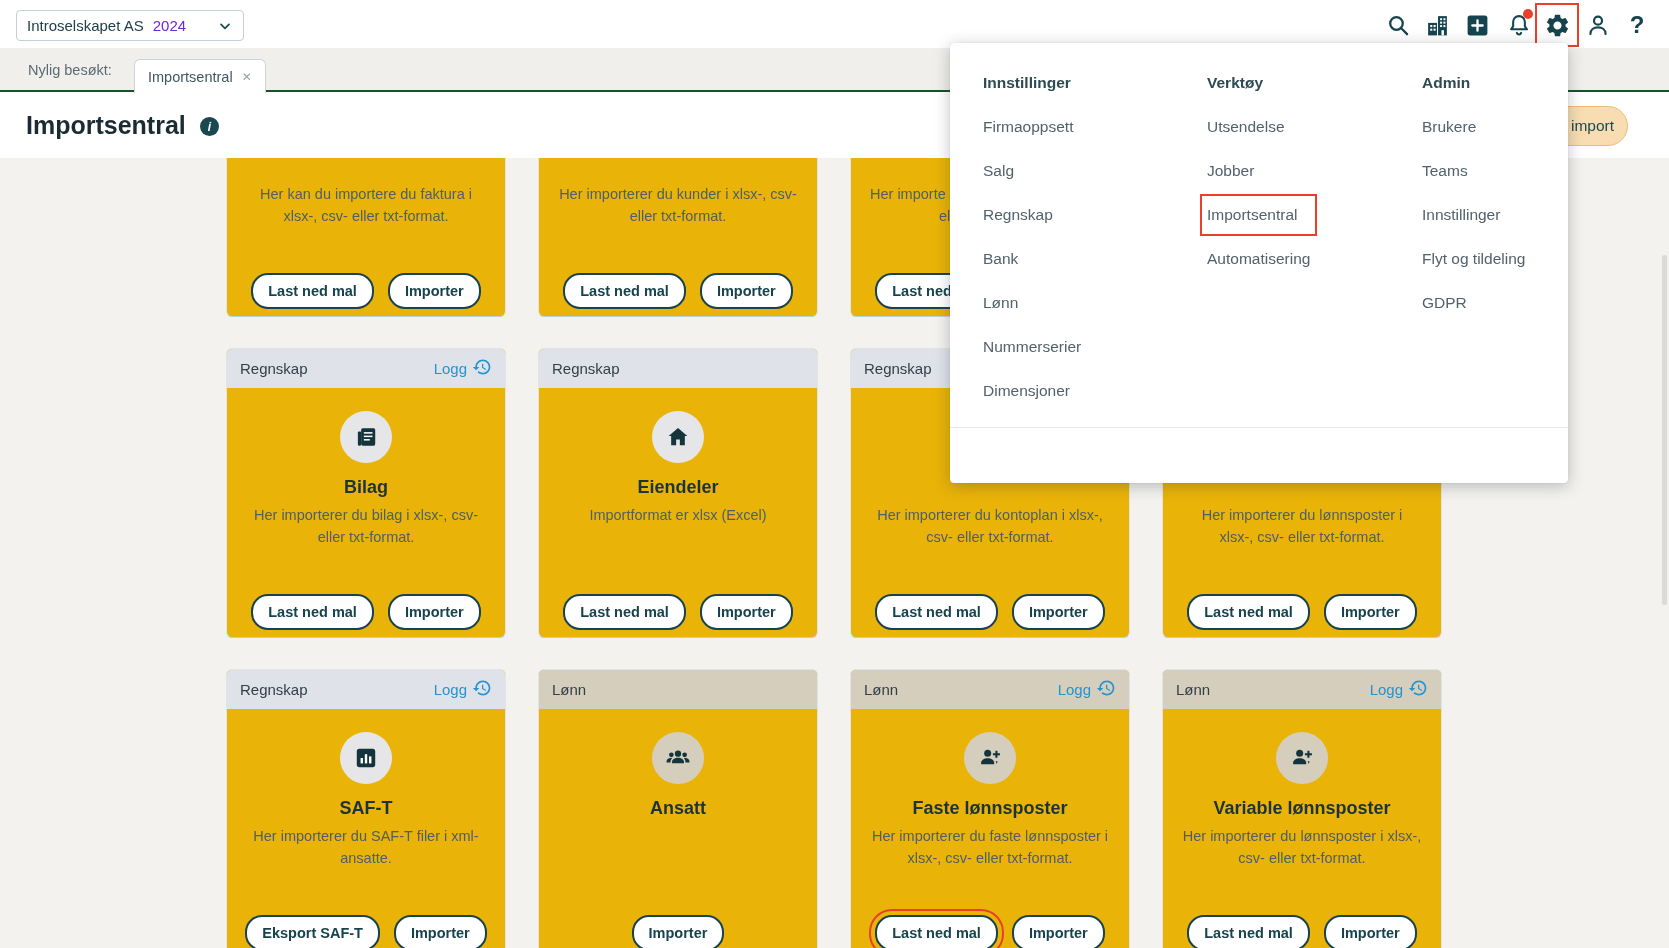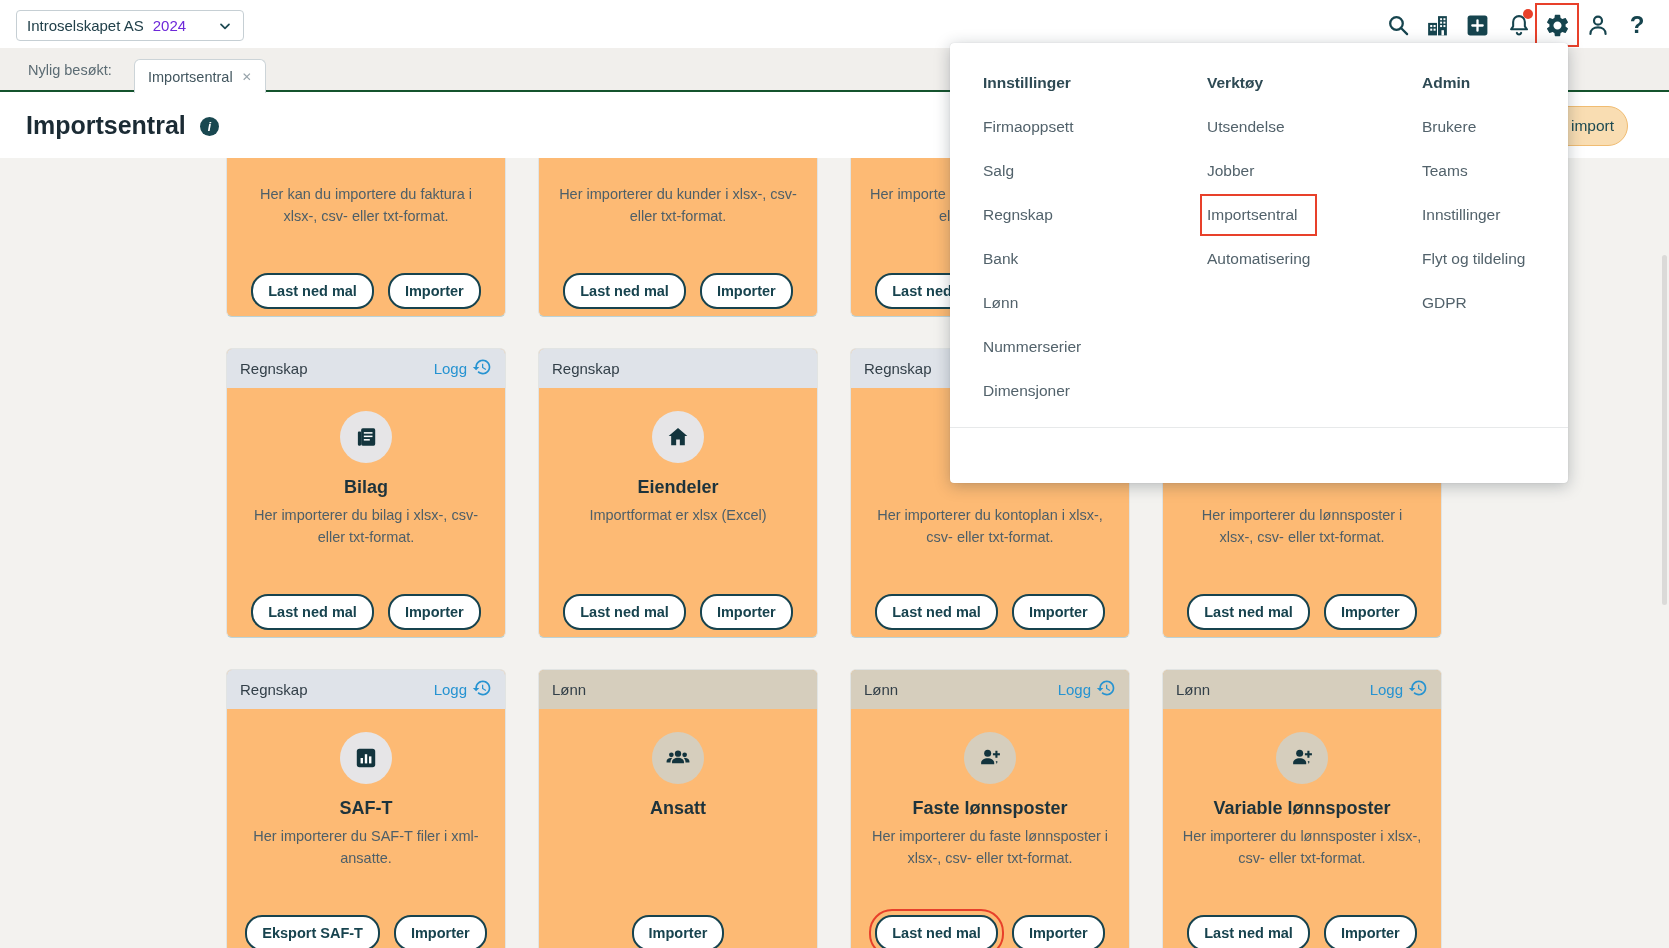--- a/index.html
+++ b/index.html
@@ -1,21 +1,21 @@
 <!DOCTYPE html>
 <html><head>
 <meta charset="utf-8">
 <style>
   * { margin:0; padding:0; box-sizing:border-box; }
   html,body { width:1669px; height:948px; overflow:hidden; }
   body { font-family:"Liberation Sans", sans-serif; background:#f3f2ef; }
   #app { position:relative; width:1669px; height:948px; overflow:hidden; }
 
   
-  .card { position:absolute; width:280px; height:290px; background:#fdba74;
+  .card { position:absolute; width:280px; height:290px; background:#eab308;
           border:1px solid #e1e4e3; border-bottom:1px solid #bad2d7; border-radius:6px; z-index:1; }
   .cat-bar { position:absolute; left:0; top:0; right:0; height:39px; border-radius:5px 5px 0 0;
              display:flex; align-items:center; padding:0 13px; }
   .cat-bar.gray  { background:#dfe3e9; }
   .cat-bar.beige { background:#d6cebd; }
   .cat-label { font-size:15px; color:#323f48; }
   .logg { margin-left:auto; display:flex; align-items:center; gap:5px; cursor:pointer;
           font-size:15px; color:#2693d1; }
   .icon-circle { position:absolute; top:62px; left:50%; transform:translateX(-50%);
                  width:52px; height:52px; border-radius:50%; display:flex; align-items:center; justify-content:center; }

